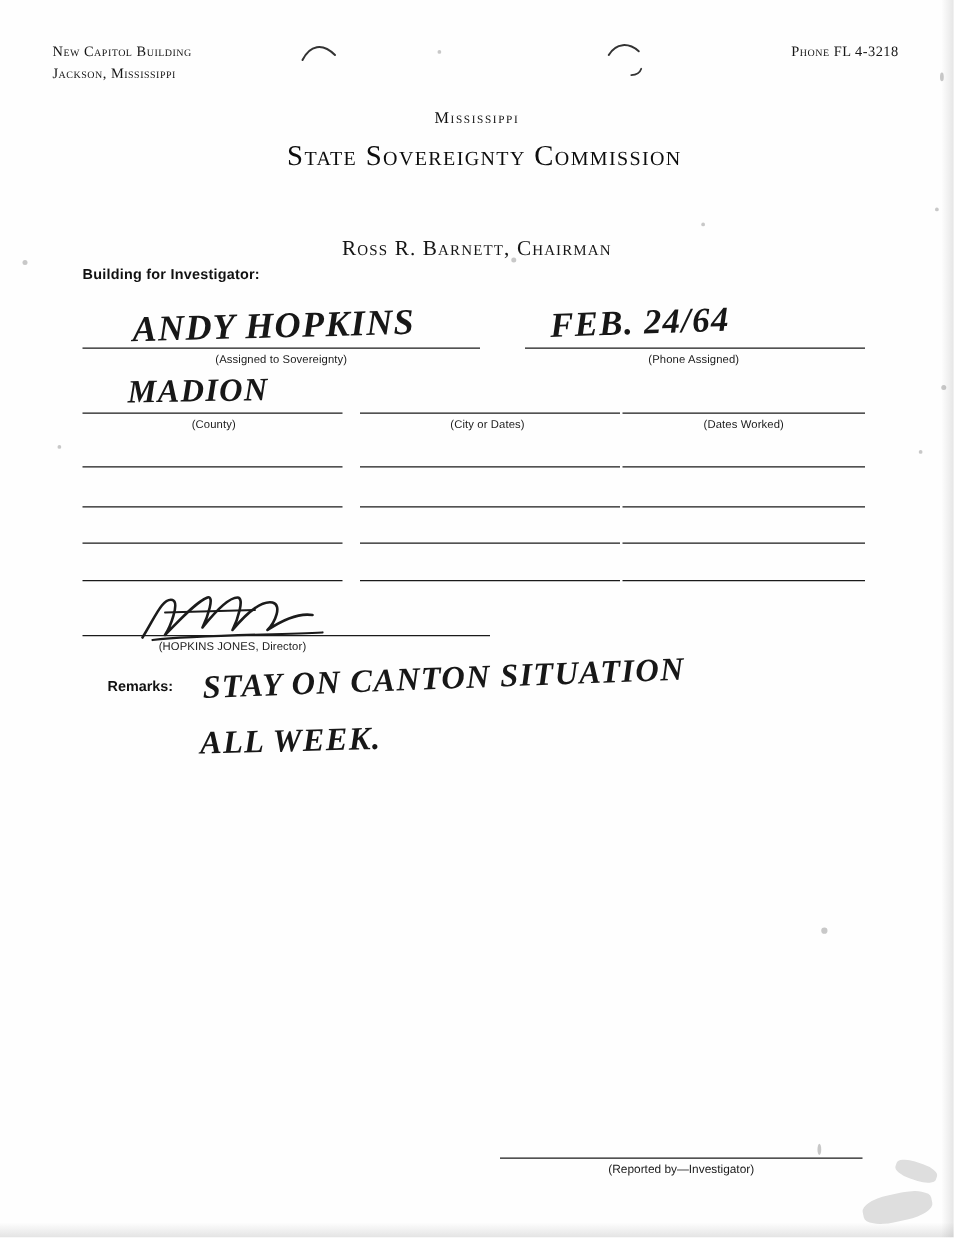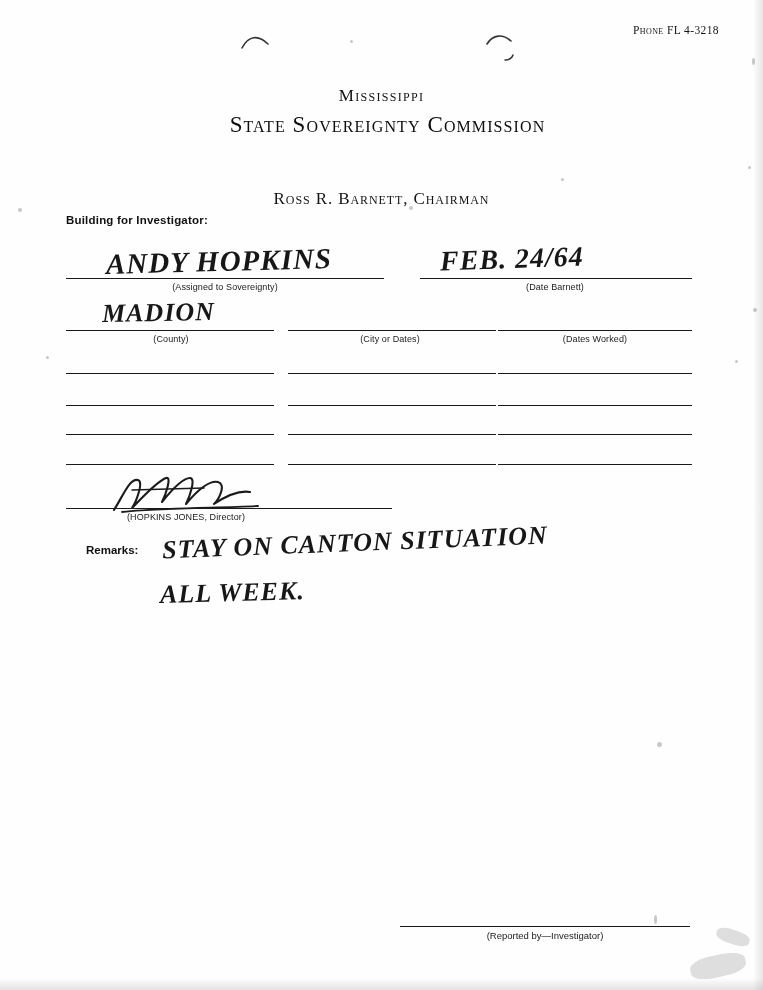--- a/index.html
+++ b/index.html
@@ -33,34 +33,34 @@
     font-size: 11.5px;
     letter-spacing: 0.4px;
     line-height: 17px;
     color: #151515;
   }
   .letterhead-left div { font-variant: small-caps; }
 
   .letterhead-right {
     position: absolute;
     right: 44px;
-    top: 24px;
+    top: 36px;
     font-size: 11.5px;
     letter-spacing: 0.4px;
     font-variant: small-caps;
     color: #151515;
     white-space: nowrap;
   }
 
   .title-1 {
     position: absolute;
     top: 86px;
     left: 0; right: 0;
     text-align: center;
-    font-size: 17px;
+    font-size: 13px;
     letter-spacing: 1.3px;
     font-variant: small-caps;
     color: #101010;
   }
   .title-2 {
     position: absolute;
     top: 112px;
     left: 0; right: 0;
     text-align: center;
     font-size: 23px;
@@ -166,20 +166,24 @@
     background: linear-gradient(to bottom, rgba(255,255,255,0), rgba(120,120,120,0.20));
   }
 
   svg.ink { position: absolute; overflow: visible; }
 </style>
 </head>
 <body>
 
 <div class="page">
 
+  <div class="letterhead-left">
+    <div>New Capitol Building</div>
+    <div>Jackson, Mississippi</div>
+  </div>
 
   <div class="letterhead-right">Phone FL 4-3218</div>
 
   <svg class="ink" style="left:240px; top:34px; width:40px; height:20px;">
     <path d="M2,14 C8,2 18,0 28,10" stroke="#333" stroke-width="1.6" fill="none" stroke-linecap="round"></path>
   </svg>
   <svg class="ink" style="left:485px; top:32px; width:40px; height:26px;">
     <path d="M2,12 C8,2 18,2 26,9" stroke="#333" stroke-width="1.6" fill="none" stroke-linecap="round"></path>
     <path d="M20,28 C24,28 27,26 28,23" stroke="#333" stroke-width="1.4" fill="none" stroke-linecap="round"></path>
   </svg>
@@ -190,21 +194,21 @@
 
   <div class="itinerary-label">Building for Investigator:</div>
 
   <div class="rule" style="left:66px; top:278px; width:318px;"></div>
   <div class="rule" style="left:420px; top:278px; width:272px;"></div>
 
   <div class="hand" style="left:106px; top:245px; font-size:29px; transform:rotate(-1.5deg);">ANDY HOPKINS</div>
   <div class="hand" style="left:440px; top:243px; font-size:28px; transform:rotate(-2deg);">FEB. 24/64</div>
 
   <div class="caption" style="left:110px; top:282px; width:230px;">(Assigned to Sovereignty)</div>
-  <div class="caption" style="left:460px; top:282px; width:190px;">(Date Barnett)</div>
+  <div class="caption" style="left:460px; top:282px; width:190px;">(Phone Assigned)</div>
 
   <div class="rule" style="left:66px; top:330px; width:208px;"></div>
   <div class="rule" style="left:288px; top:330px; width:208px;"></div>
   <div class="rule" style="left:498px; top:330px; width:194px;"></div>
 
   <div class="hand" style="left:102px; top:298px; font-size:26px; transform:rotate(-1deg);">MADION</div>
 
   <div class="caption" style="left:106px; top:334px; width:130px;">(County)</div>
   <div class="caption" style="left:310px; top:334px; width:160px;">(City or Dates)</div>
   <div class="caption" style="left:510px; top:334px; width:170px;">(Dates Worked)</div>

